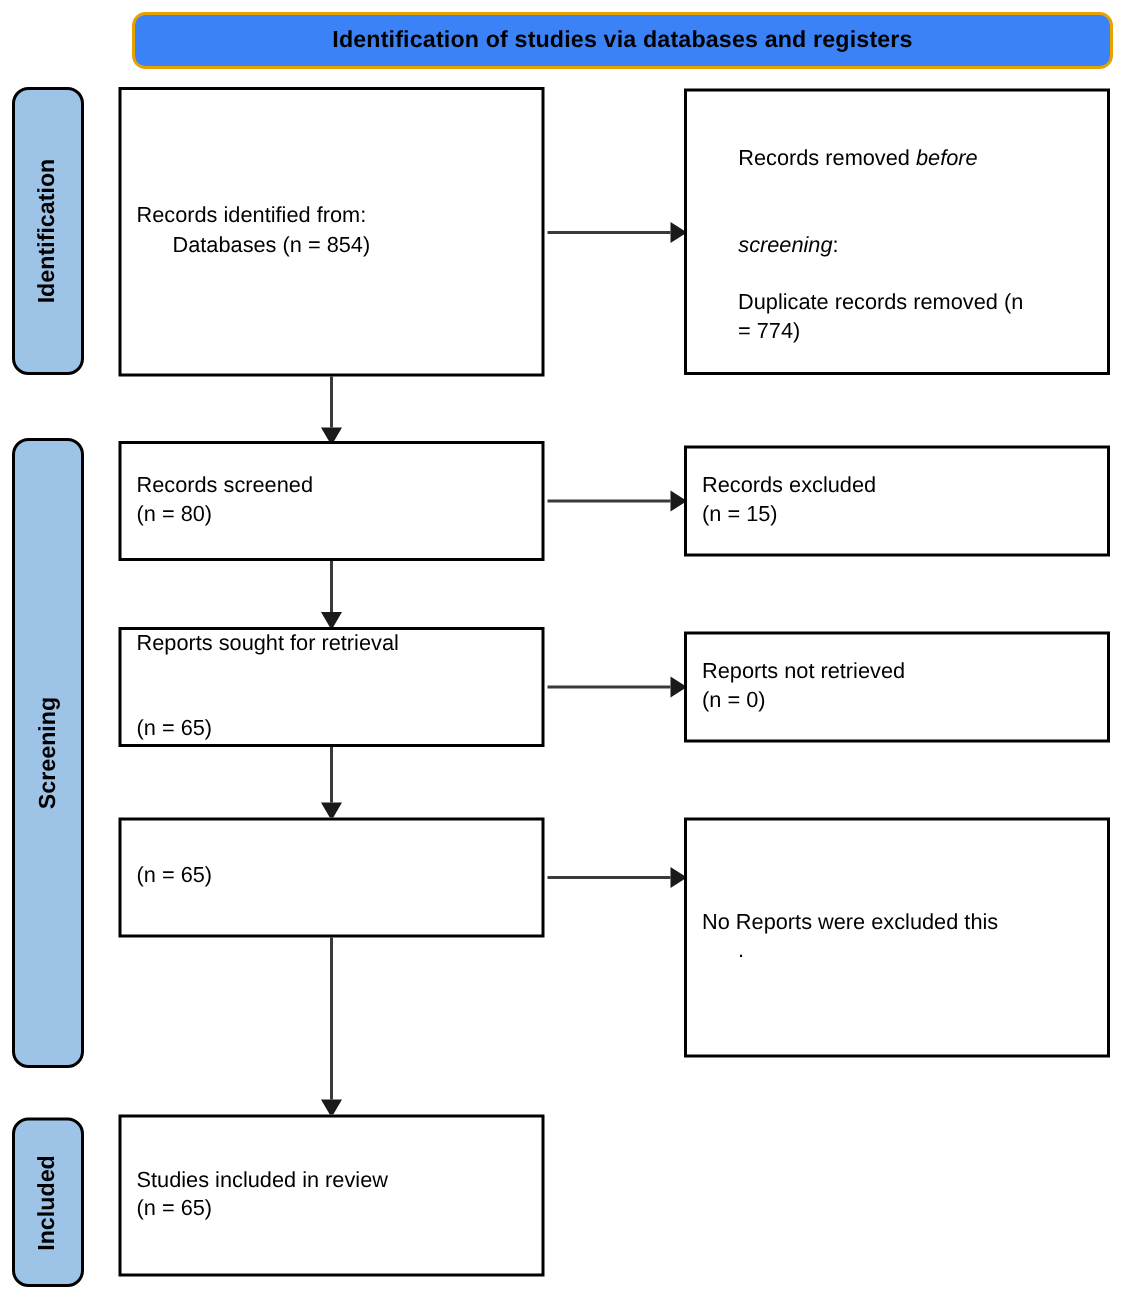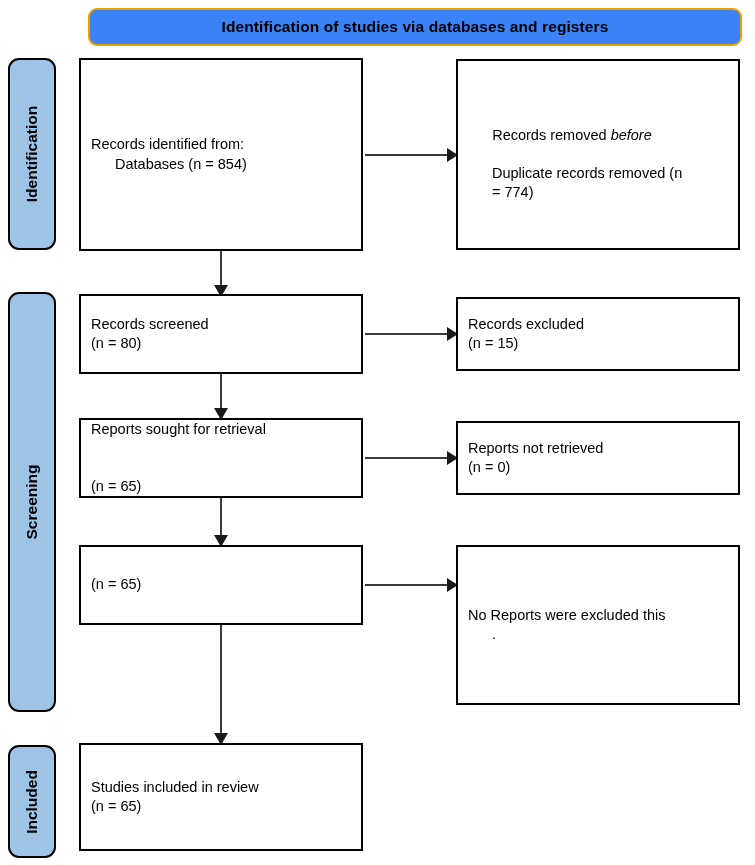--- a/index.html
+++ b/index.html
@@ -196,20 +196,23 @@
 
   <div class="box" id="box-included">
     <div class="ln">Studies included in review</div>
     <div class="ln">(n = 65)</div>
   </div>
 
   <div class="box" id="box-removed">
     <div class="ln">
       <span>Records removed </span><em>before</em>
     </div>
+    <div class="ln">
+      <em>screening</em><span>:</span>
+    </div>
     <div class="ln indent">Duplicate records removed (n</div>
     <div class="ln indent">= 774)</div>
   </div>
 
   <div class="box" id="box-excluded">
     <div class="ln">Records excluded</div>
     <div class="ln">(n = 15)</div>
   </div>
 
   <div class="box" id="box-not-retrieved">

